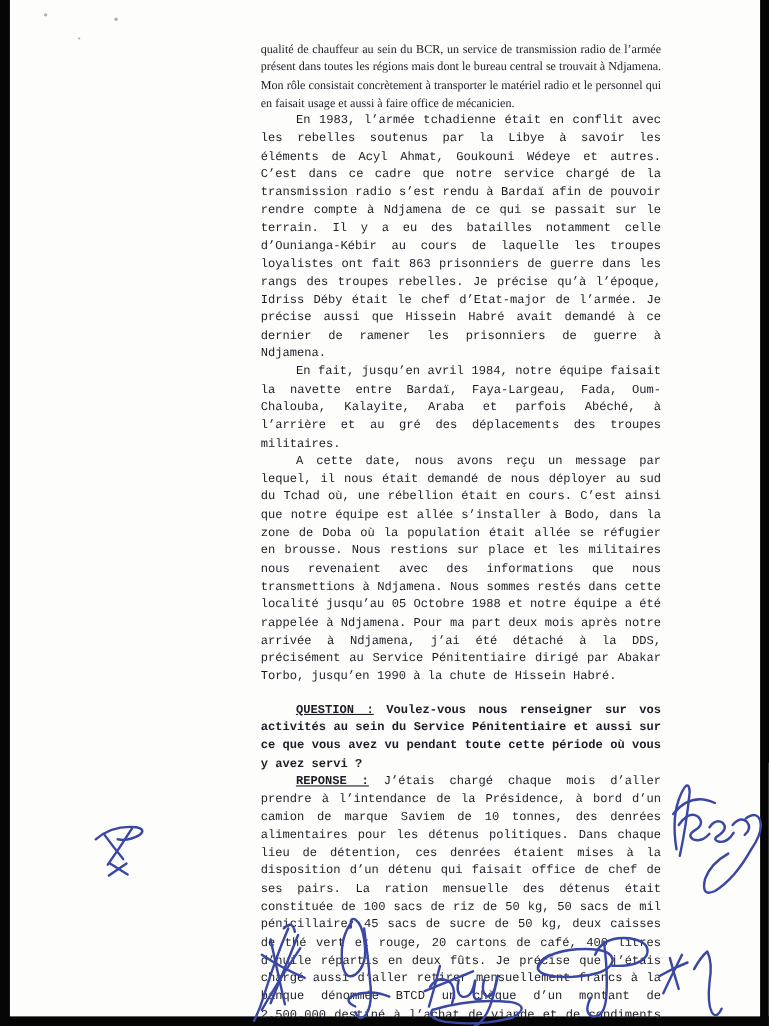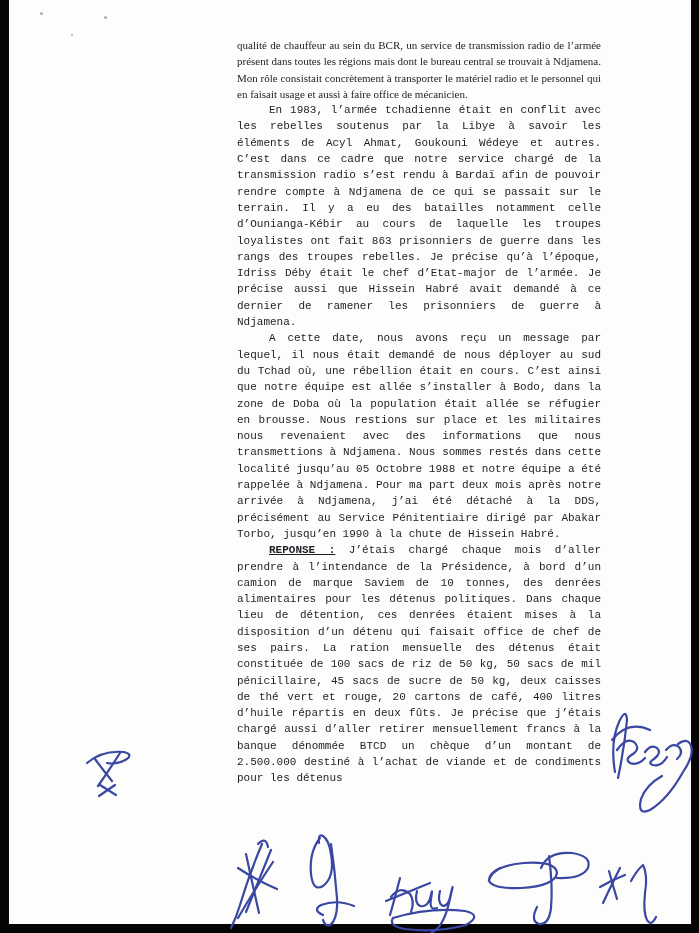--- a/index.html
+++ b/index.html
@@ -46,21 +46,23 @@
   <div class="border right"></div>
   <div class="border bottom"></div>
 
   <div class="speck s1"></div>
   <div class="speck s2"></div>
   <div class="speck s3"></div>
 
   <div class="text-column">
     <p>qualité de chauffeur au sein du BCR, un service de transmission radio de l’armée présent dans toutes les régions mais dont le bureau central se trouvait à Ndjamena. Mon rôle consistait concrètement à transporter le matériel radio et le personnel qui en faisait usage et aussi à faire office de mécanicien.</p>
     <p class="indent">En 1983, l’armée tchadienne était en conflit avec les rebelles soutenus par la Libye à savoir les éléments de Acyl Ahmat, Goukouni Wédeye et autres. C’est dans ce cadre que notre service chargé de la transmission radio s’est rendu à Bardaï afin de pouvoir rendre compte à Ndjamena de ce qui se passait sur le terrain. Il y a eu des batailles notamment celle d’Ounianga-Kébir au cours de laquelle les troupes loyalistes ont fait 863 prisonniers de guerre dans les rangs des troupes rebelles. Je précise qu’à l’époque, Idriss Déby était le chef d’Etat-major de l’armée. Je précise aussi que Hissein Habré avait demandé à ce dernier de ramener les prisonniers de guerre à Ndjamena.</p>
+    <p class="indent">En fait, jusqu’en avril 1984, notre équipe faisait la navette entre Bardaï, Faya-Largeau, Fada, Oum-Chalouba, Kalayite, Araba et parfois Abéché, à l’arrière et au gré des déplacements des troupes militaires.</p>
     <p class="indent">A cette date, nous avons reçu un message par lequel, il nous était demandé de nous déployer au sud du Tchad où, une rébellion était en cours. C’est ainsi que notre équipe est allée s’installer à Bodo, dans la zone de Doba où la population était allée se réfugier en brousse. Nous restions sur place et les militaires nous revenaient avec des informations que nous transmettions à Ndjamena. Nous sommes restés dans cette localité jusqu’au 05 Octobre 1988 et notre équipe a été rappelée à Ndjamena. Pour ma part deux mois après notre arrivée à Ndjamena, j’ai été détaché à la DDS, précisément au Service Pénitentiaire dirigé par Abakar Torbo, jusqu’en 1990 à la chute de Hissein Habré.</p>
+    <p class="indent q-para"><span class="label-underline">QUESTION :</span><span> Voulez-vous nous renseigner sur vos activités au sein du Service Pénitentiaire et aussi sur ce que vous avez vu pendant toute cette période où vous y avez servi ?</span></p>
     <p class="indent"><span class="label-underline">REPONSE :</span><span> J’étais chargé chaque mois d’aller prendre à l’intendance de la Présidence, à bord d’un camion de marque Saviem de 10 tonnes, des denrées alimentaires pour les détenus politiques. Dans chaque lieu de détention, ces denrées étaient mises à la disposition d’un détenu qui faisait office de chef de ses pairs. La ration mensuelle des détenus était constituée de 100 sacs de riz de 50 kg, 50 sacs de mil pénicillaire, 45 sacs de sucre de 50 kg, deux caisses de thé vert et rouge, 20 cartons de café, 400 litres d’huile répartis en deux fûts. Je précise que j’étais chargé aussi d’aller retirer mensuellement francs à la banque dénommée BTCD un chèque d’un montant de 2.500.000 destiné à l’achat de viande et de condiments pour les détenus</span></p>
   </div>
 
   <svg class="sig-layer pen" width="699" height="933" viewBox="0 0 699 933">
 
     <g class="pen-thin">
       <path d="M87,763 Q102,750 124,752 Q133,754 127,759 Q117,765 107,763"></path>
       <path d="M95,759 Q103,770 112,781"></path>
       <path d="M120,753 Q110,769 98,786"></path>
       <path d="M100,785 L116,795"></path>

